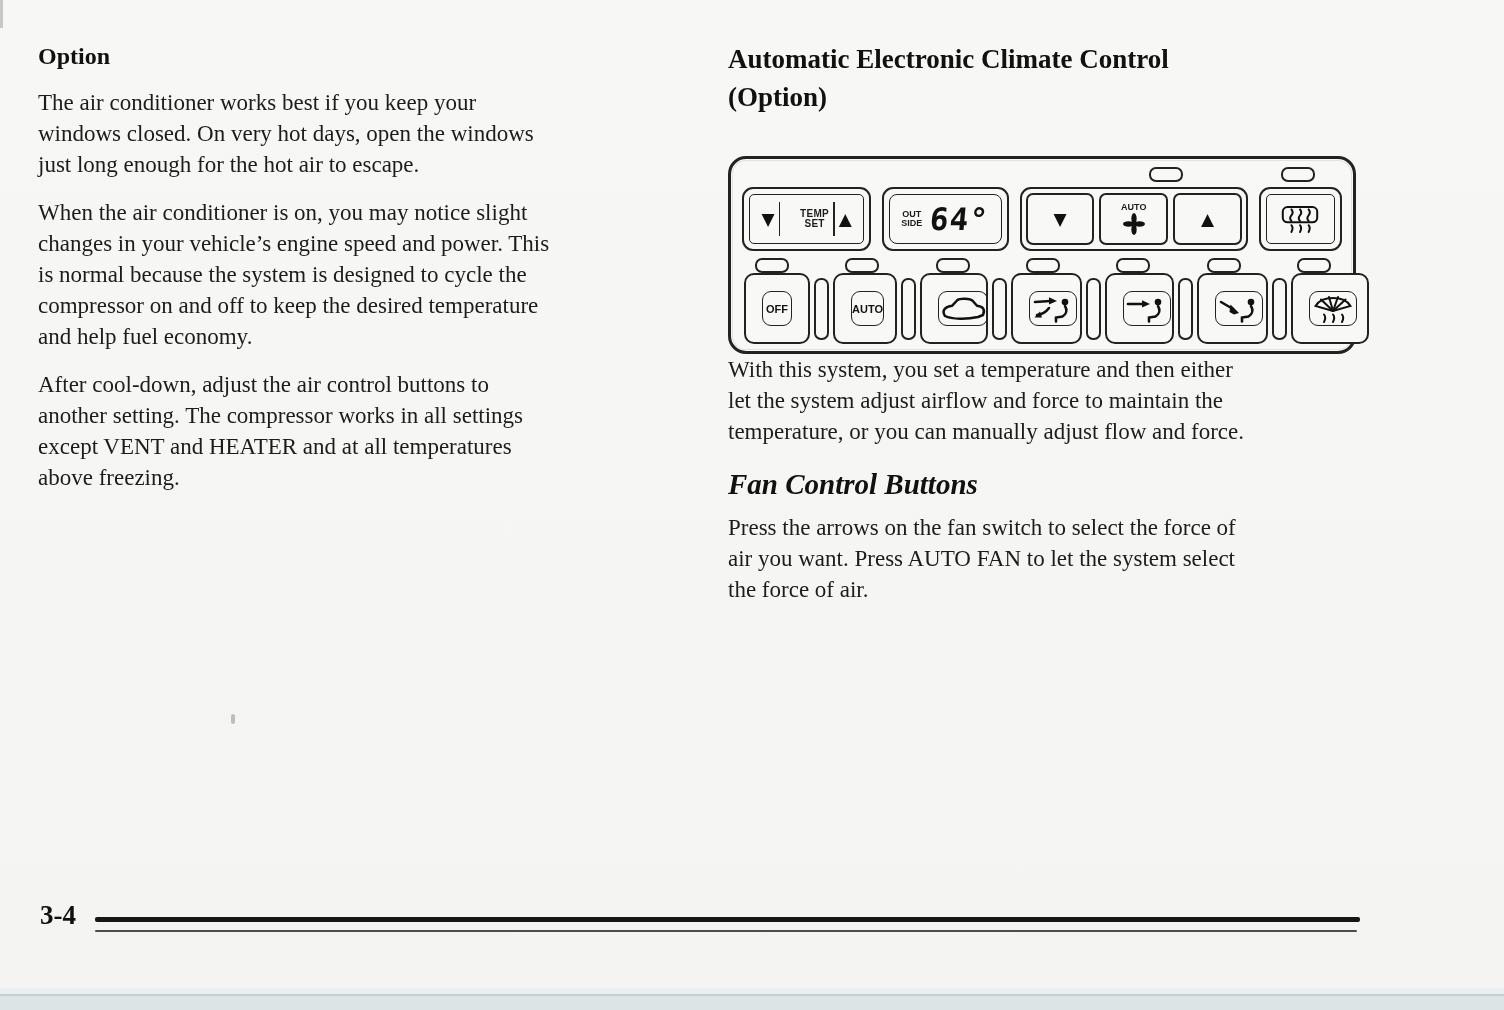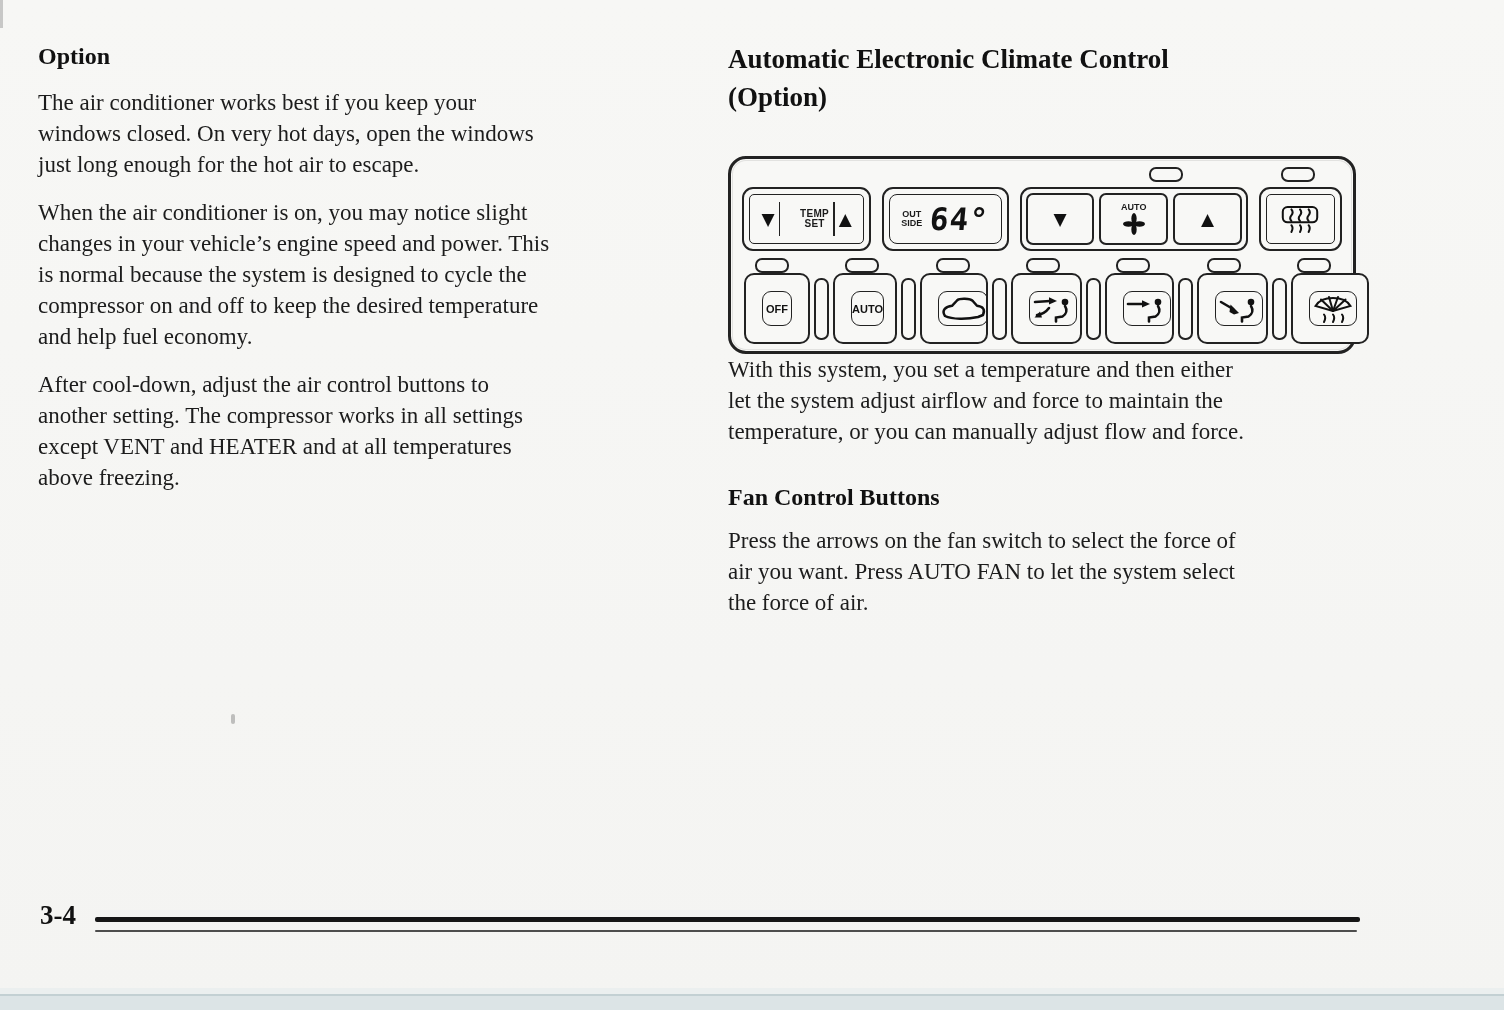--- a/index.html
+++ b/index.html
@@ -8,21 +8,21 @@
   .page{position:absolute;inset:0;background:linear-gradient(#f7f7f5,#f4f4f2);}
 
   
   .col{position:absolute;}
   .col-left{left:38px;top:42px;width:648px;}
   .col-right{left:728px;top:40px;width:690px;}
 
   h1,h2,h3{margin:0;color:#111;}
   h2.sec{font-size:24px;line-height:28px;}
   h1.sec{font-size:27px;line-height:38px;}
-  h3.sub{font-size:24px;line-height:28px;margin-top:36px;}
+  h3.sub{font-size:29px;line-height:28px;margin-top:23px;font-style:italic;}
   p.body{font-size:23px;line-height:31px;margin:0;}
   .col-left p.body{margin-top:17px;}
   .col-left h2.sec{margin-bottom:3px;}
 
   
   .panel{position:relative;margin-top:40px;width:622px;height:192px;
          border:3px solid #222;border-radius:18px;background:#f8f8f6;
          box-shadow:inset 0 0 0 1px #f8f8f6, inset 0 0 0 2px #8a8a8a33;}
   .oval{border:2px solid #222;border-radius:7px;background:#f8f8f6;}
   .top-oval{position:absolute;top:8px;width:30px;height:11px;}

